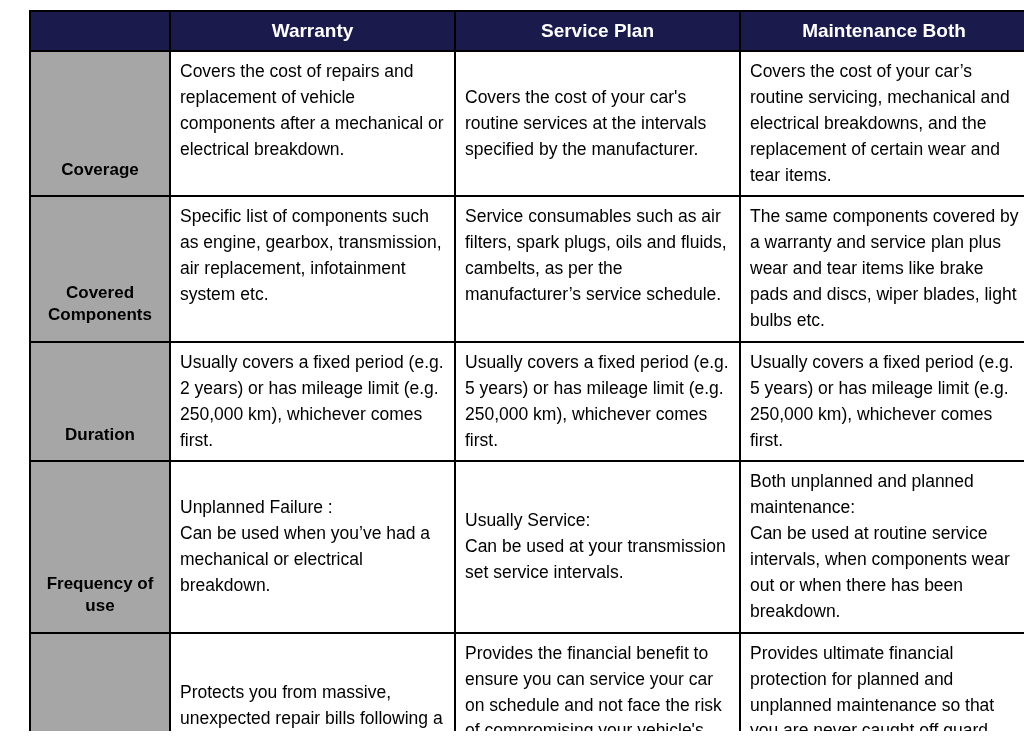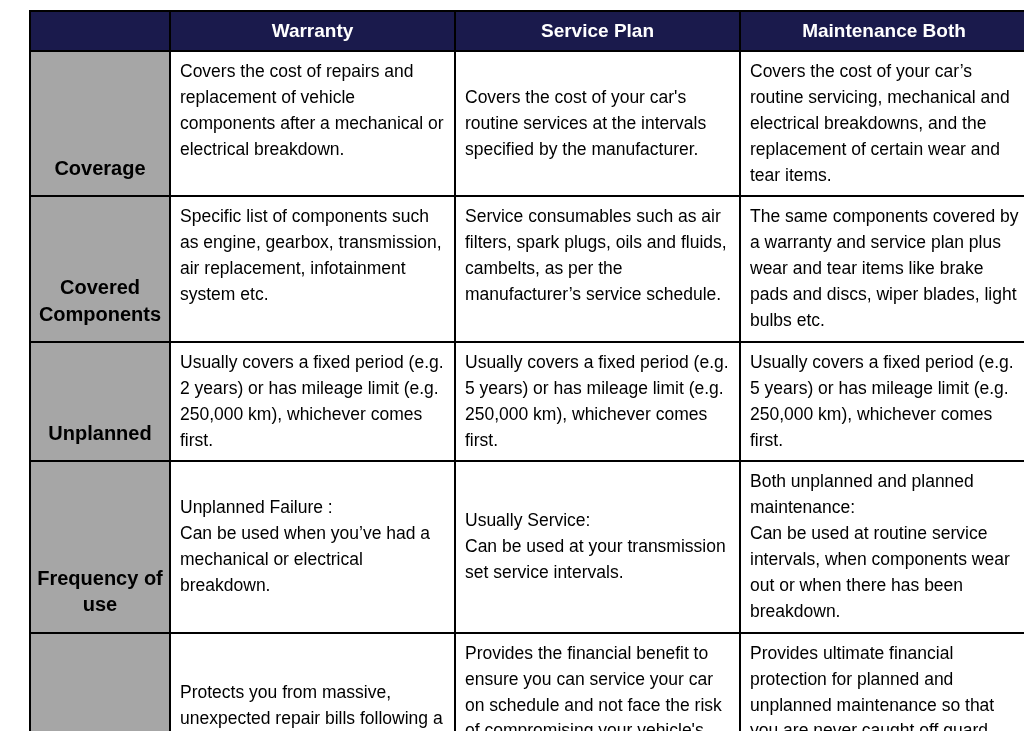--- a/index.html
+++ b/index.html
@@ -59,21 +59,21 @@
     overflow: hidden;
   }
   thead th.corner-cell {
     background: #1a1a4c;
   }
 
   
   td.row-label {
     background: #a6a6a6;
     color: #000000;
-    font-size: 20px;
+    font-size: 17px;
     font-weight: bold;
     text-align: center;
     vertical-align: bottom;
     padding: 8px 6px 14px 6px;
     line-height: 1.32;
   }
   td.row-label.align-left {
     text-align: left;
     padding-left: 7px;
     padding-right: 2px;
@@ -135,21 +135,21 @@
             <p>Specific list of components such as engine, gearbox, transmission, air replacement, infotainment system etc.</p>
           </td>
           <td class="cell v-top">
             <p>Service consumables such as air filters, spark plugs, oils and fluids, cambelts, as per the manufacturer’s service schedule.</p>
           </td>
           <td class="cell v-top">
             <p>The same components covered by a warranty and service plan plus wear and tear items like brake pads and discs, wiper blades, light bulbs etc.</p>
           </td>
         </tr>
         <tr>
-          <td class="row-label">Unplanned</td>
+          <td class="row-label">Duration</td>
           <td class="cell v-top">
             <p>Usually covers a fixed period (e.g. 2 years) or has mileage limit (e.g. 250,000 km), whichever comes first.</p>
           </td>
           <td class="cell v-top">
             <p>Usually covers a fixed period (e.g. 5 years) or has mileage limit (e.g. 250,000 km), whichever comes first.</p>
           </td>
           <td class="cell v-top">
             <p>Usually covers a fixed period (e.g. 5 years) or has mileage limit (e.g. 250,000 km), whichever comes first.</p>
           </td>
         </tr>

